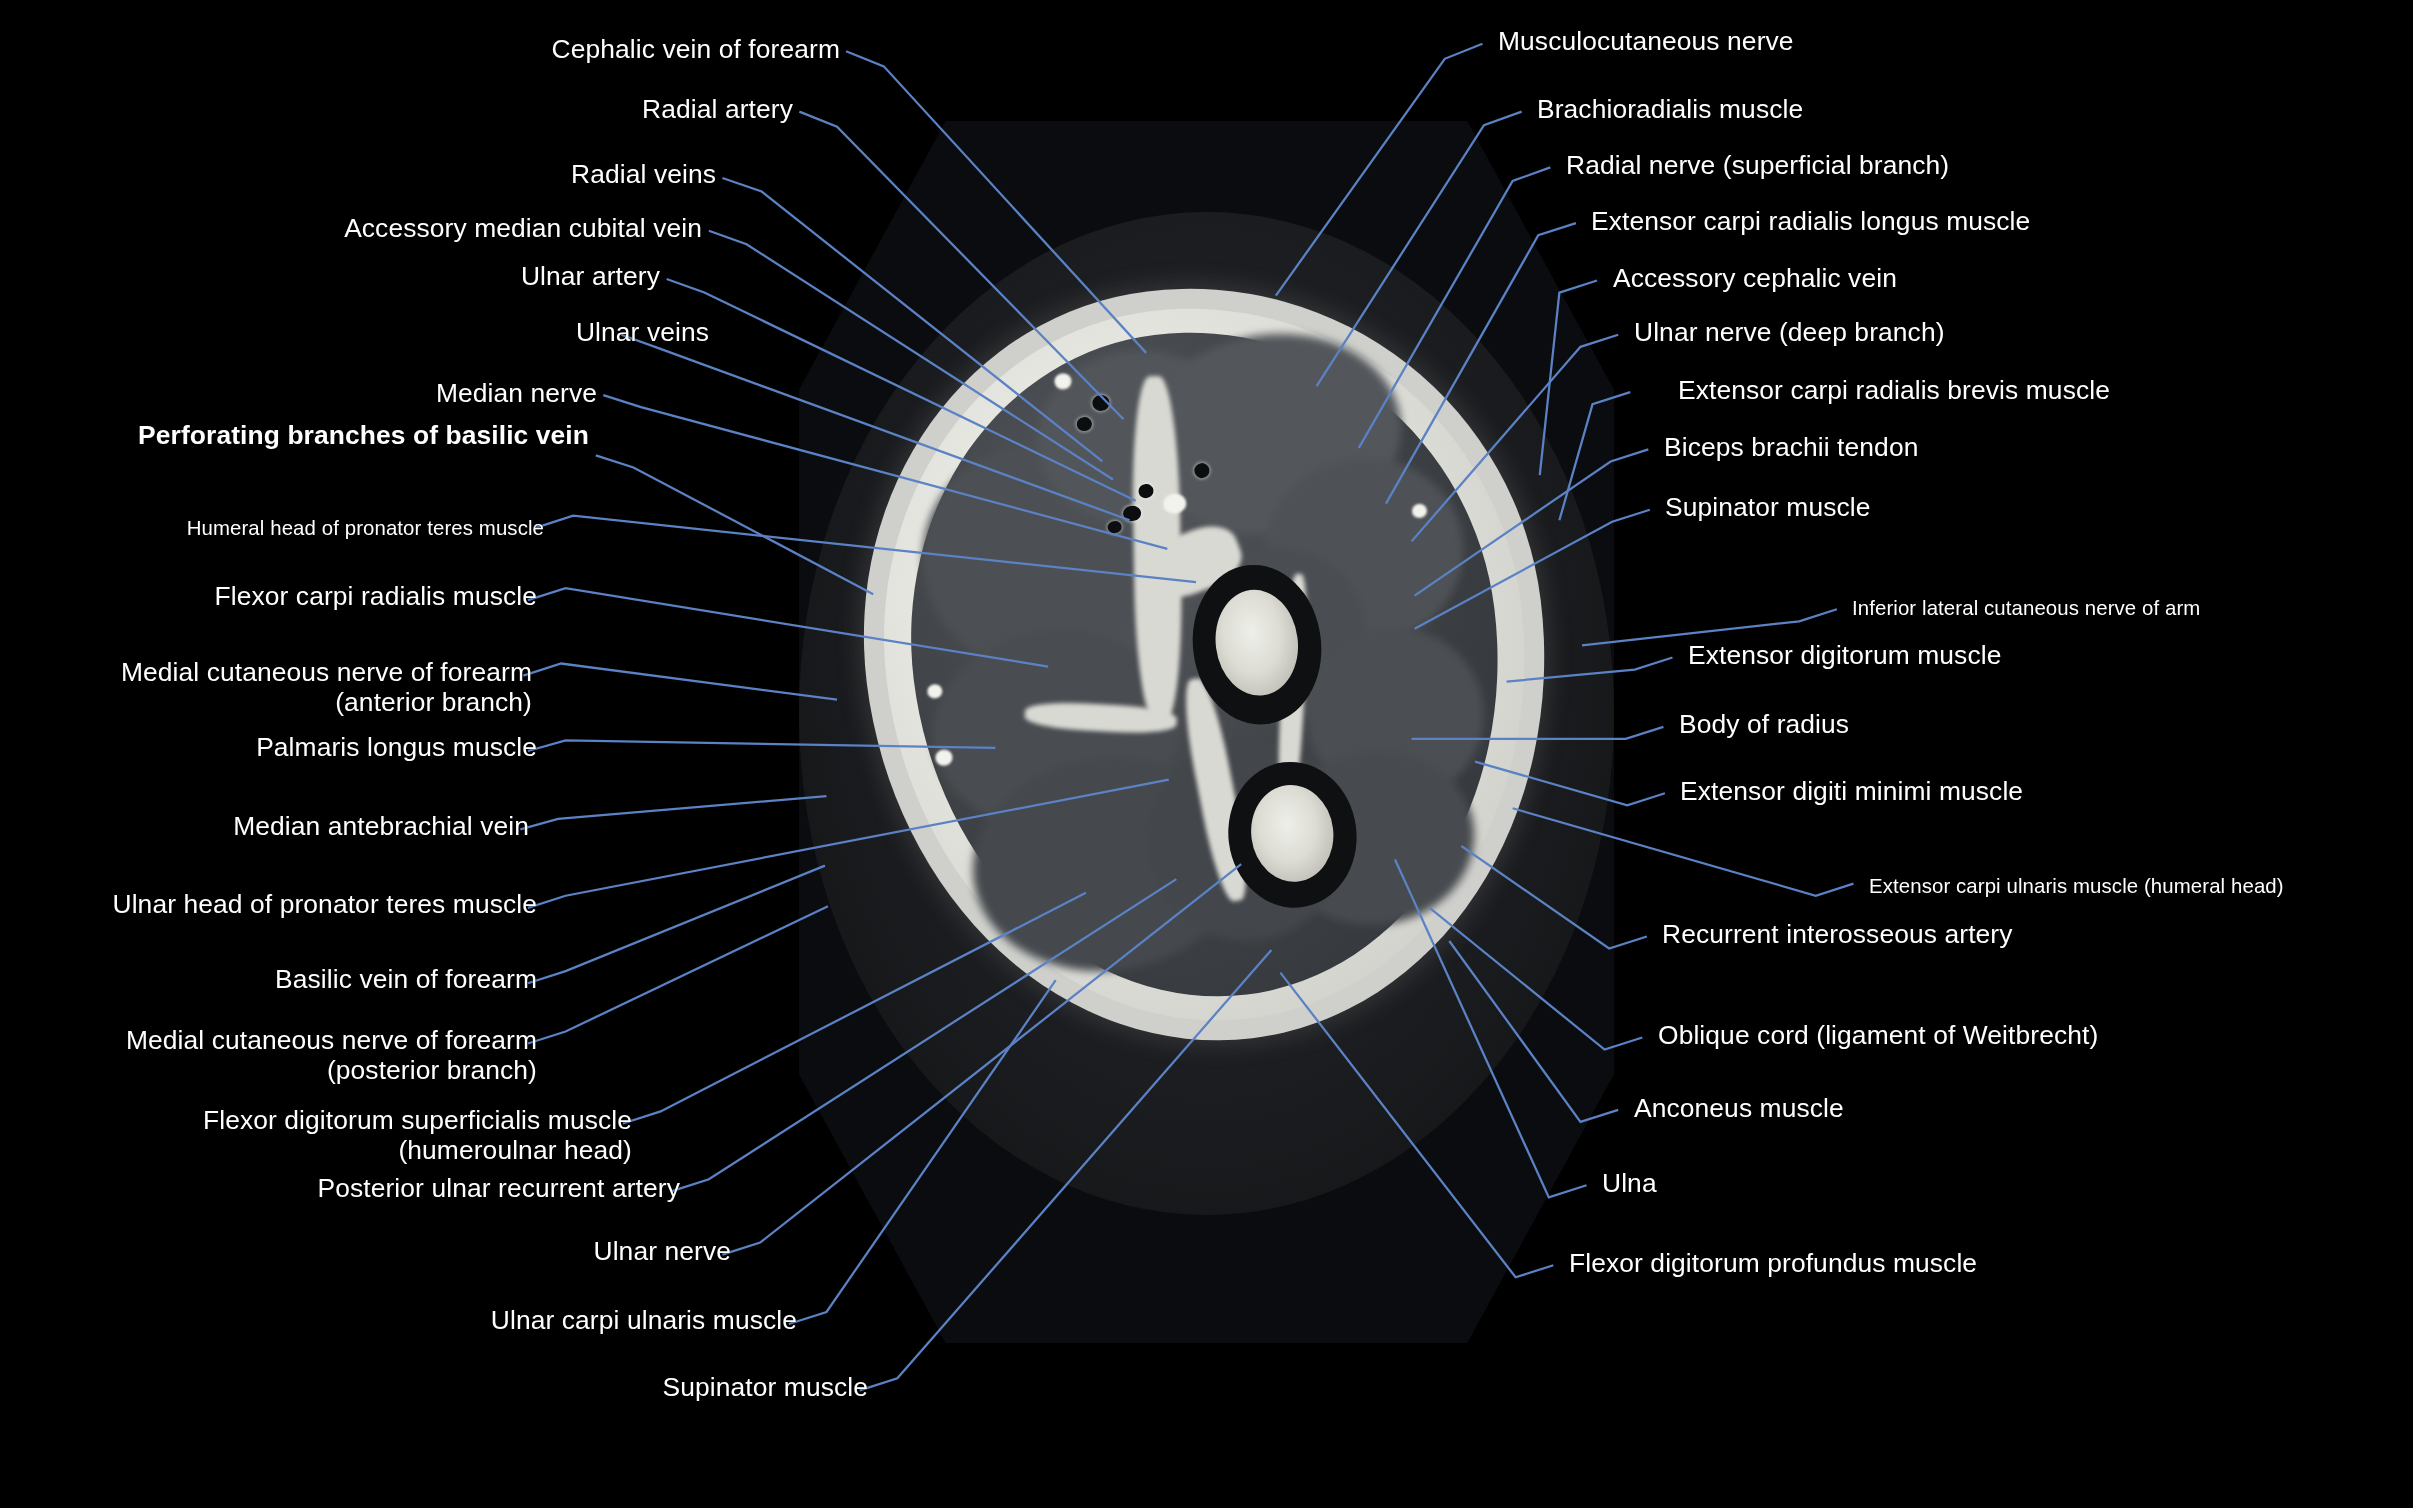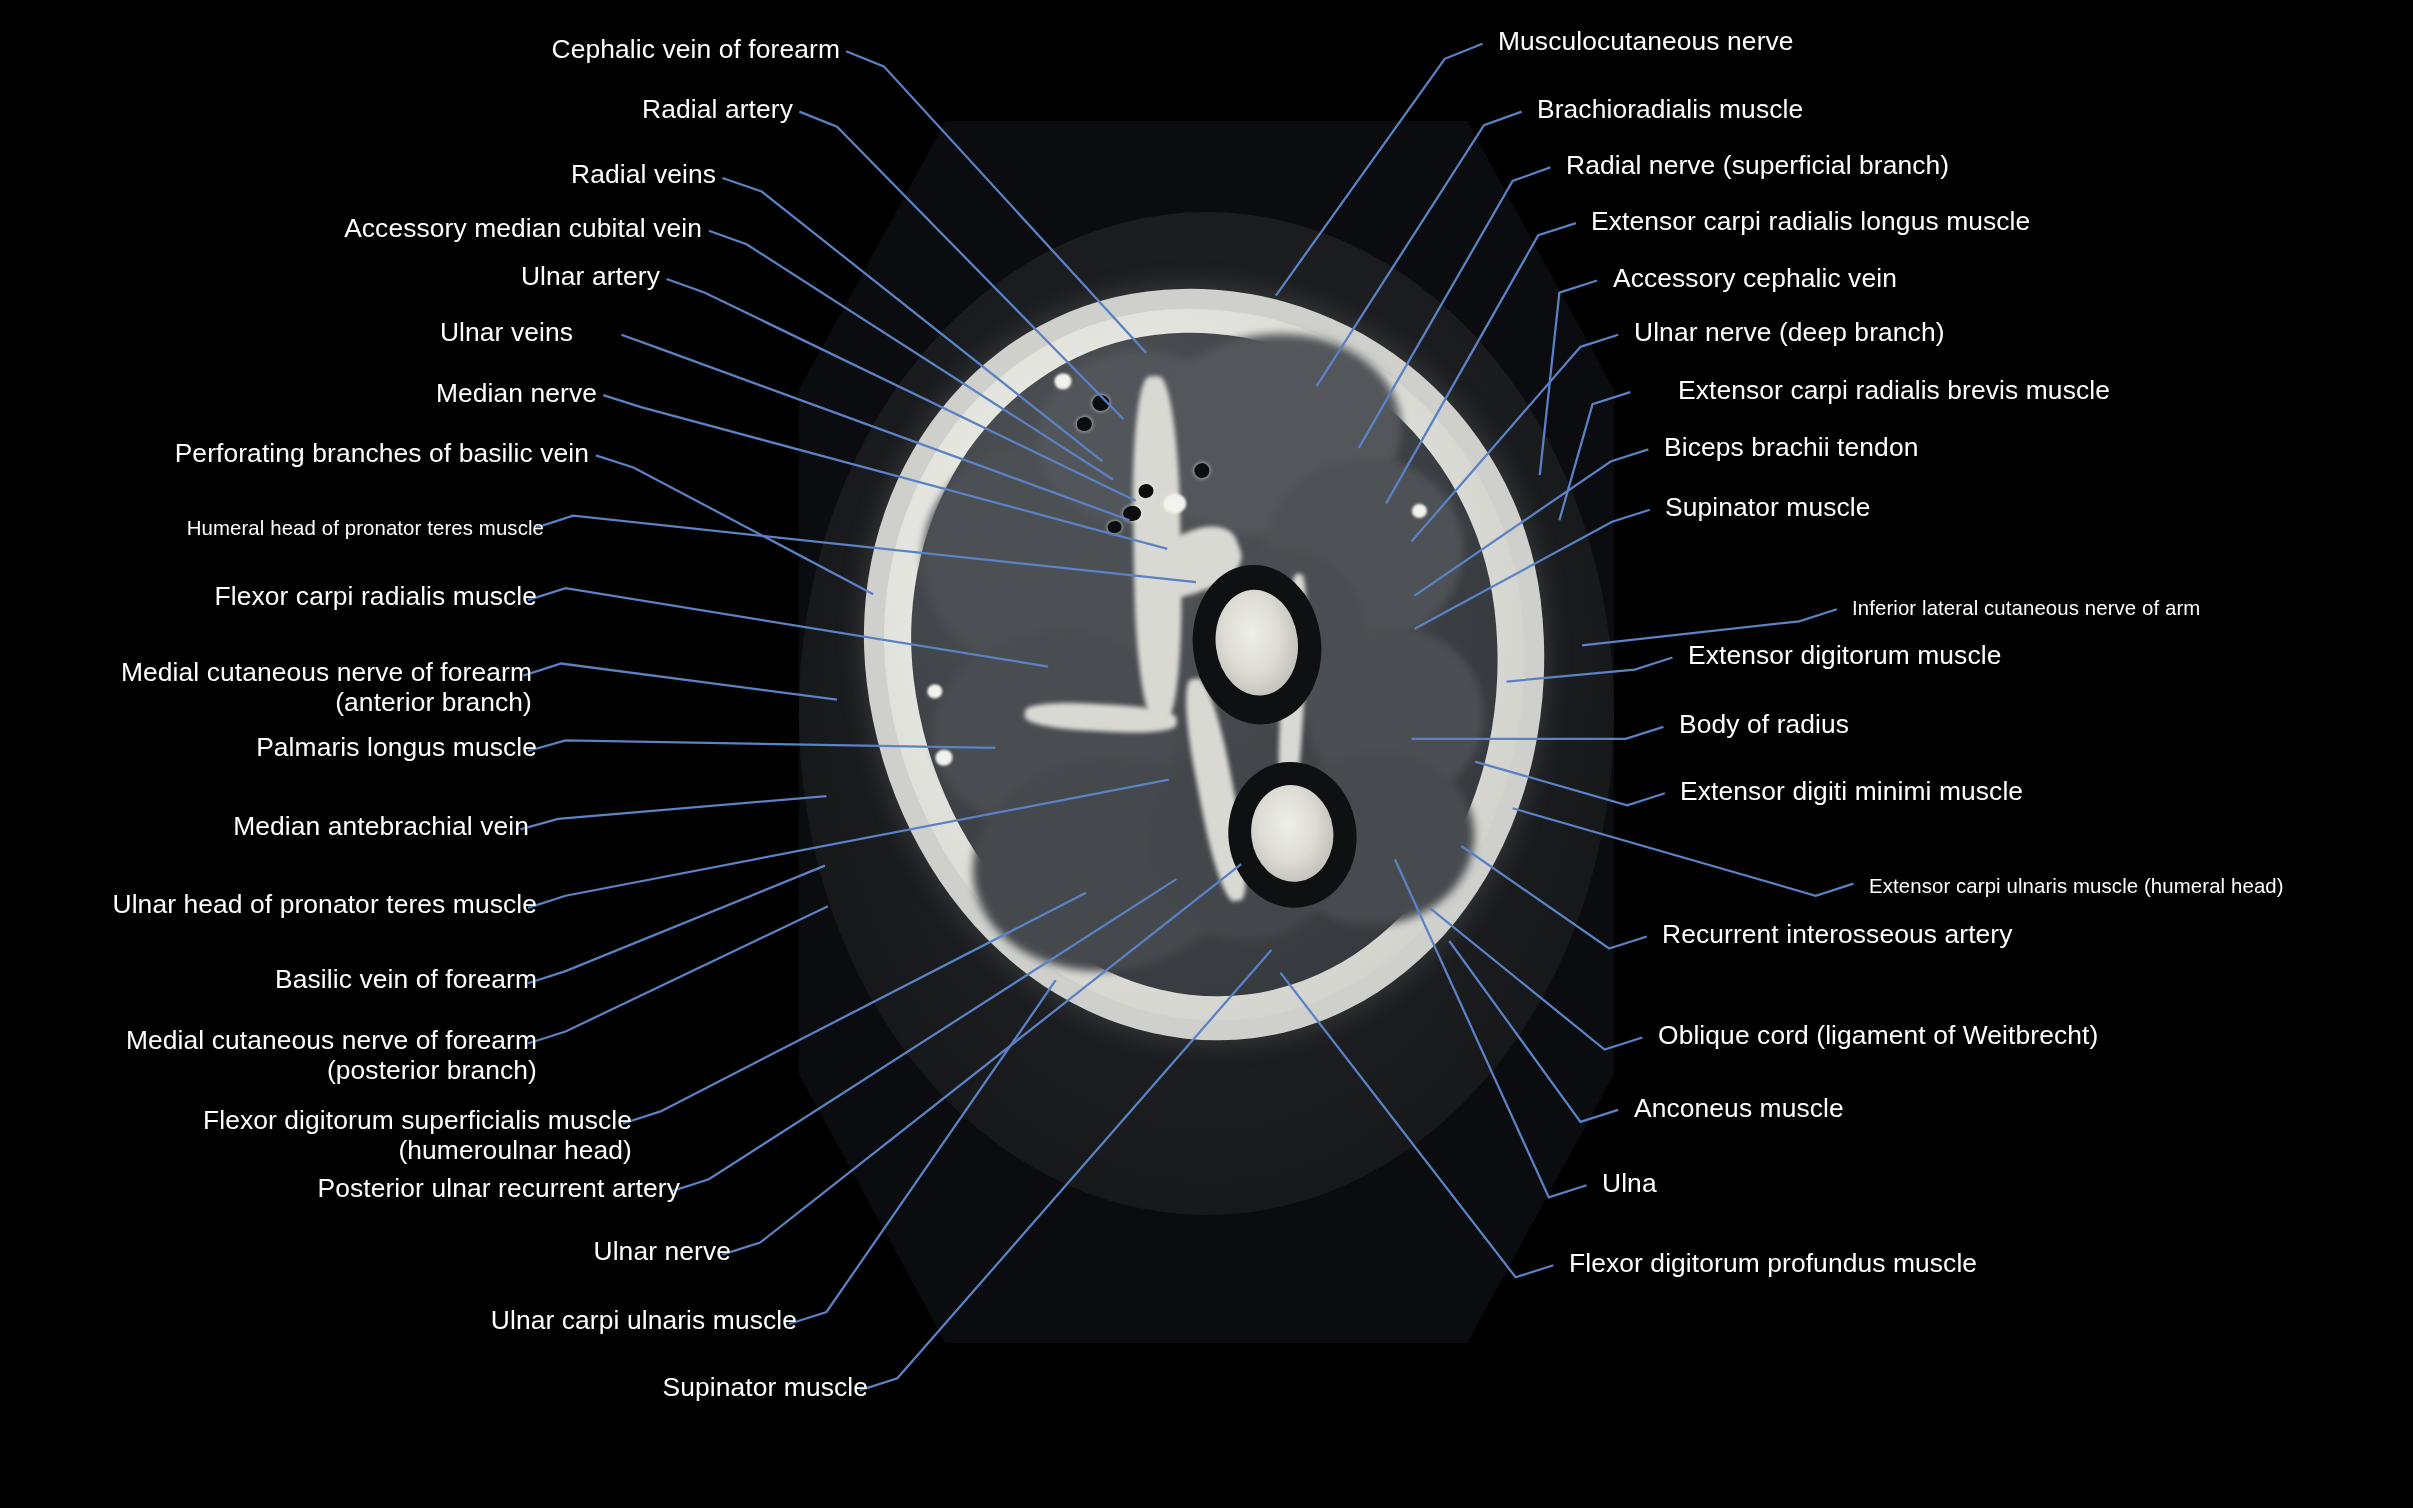--- a/index.html
+++ b/index.html
@@ -169,23 +169,23 @@
     <polyline points="2146,1472 2096,1488 1922,1248"></polyline>
     <polyline points="2104,1572 2054,1588 1850,1140"></polyline>
     <polyline points="2060,1678 2010,1694 1698,1290"></polyline>
   </svg>
 
   <div class="label left" style="right:1573px;top:35px;">Cephalic vein of forearm</div>
   <div class="label left" style="right:1620px;top:95px;">Radial artery</div>
   <div class="label left" style="right:1697px;top:160px;">Radial veins</div>
   <div class="label left" style="right:1711px;top:214px;">Accessory median cubital vein</div>
   <div class="label left" style="right:1753px;top:262px;">Ulnar artery</div>
-  <div class="label left" style="right:1840px;top:318px;">Ulnar veins</div>
+  <div class="label left" style="right:1704px;top:318px;">Ulnar veins</div>
   <div class="label left" style="right:1816px;top:379px;">Median nerve</div>
-  <div class="label left" style="right:1824px;top:439px;">Perforating branches of basilic vein</div>
+  <div class="label left" style="right:1824px;top:421px;font-weight:bold;">Perforating branches of basilic vein</div>
   <div class="label left small" style="right:1869px;top:517px;">Humeral head of pronator teres muscle</div>
   <div class="label left" style="right:1876px;top:582px;">Flexor carpi radialis muscle</div>
   <div class="label left" style="right:1881px;top:658px;">Medial cutaneous nerve of forearm
 (anterior branch)</div>
   <div class="label left" style="right:1876px;top:733px;">Palmaris longus muscle</div>
   <div class="label left" style="right:1884px;top:812px;">Median antebrachial vein</div>
   <div class="label left" style="right:1876px;top:890px;">Ulnar head of pronator teres muscle</div>
   <div class="label left" style="right:1876px;top:965px;">Basilic vein of forearm</div>
   <div class="label left" style="right:1876px;top:1026px;">Medial cutaneous nerve of forearm
 (posterior branch)</div>

